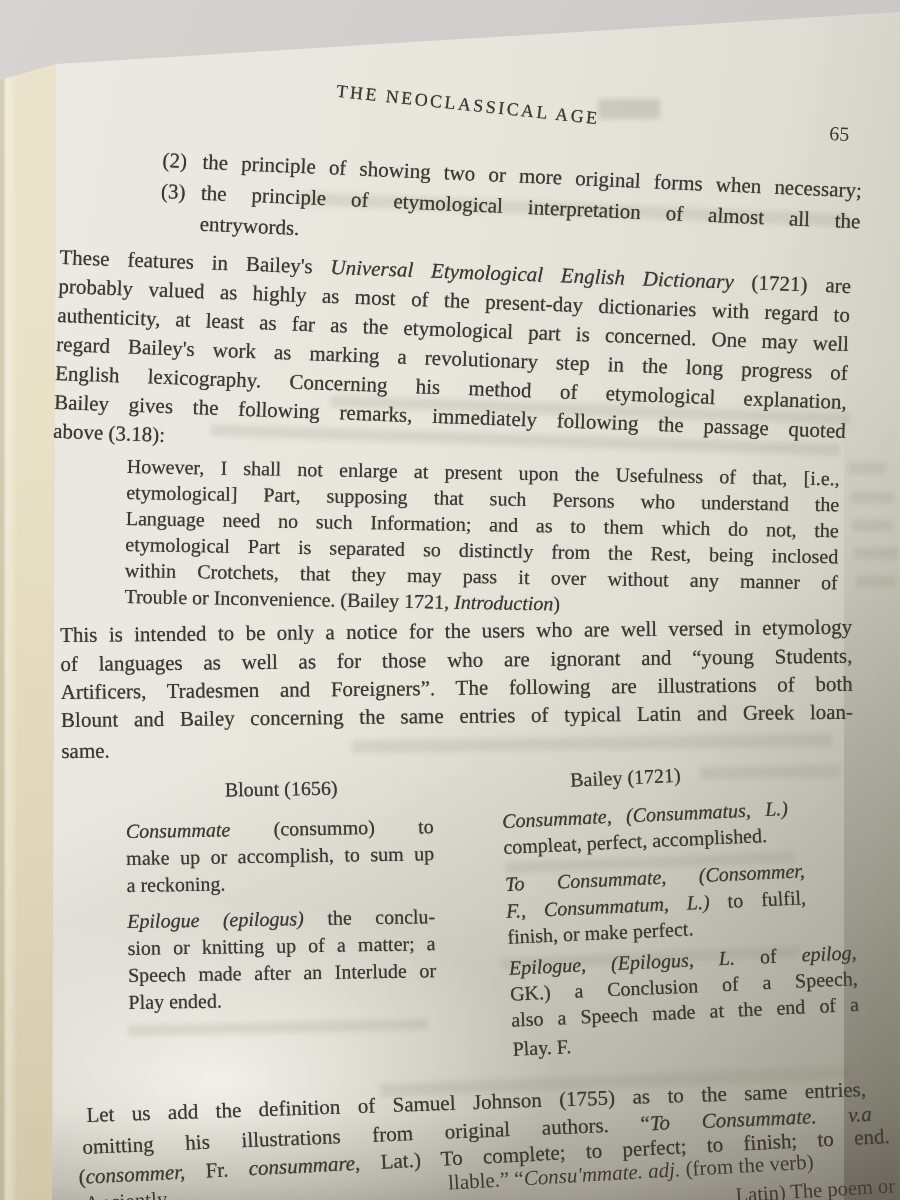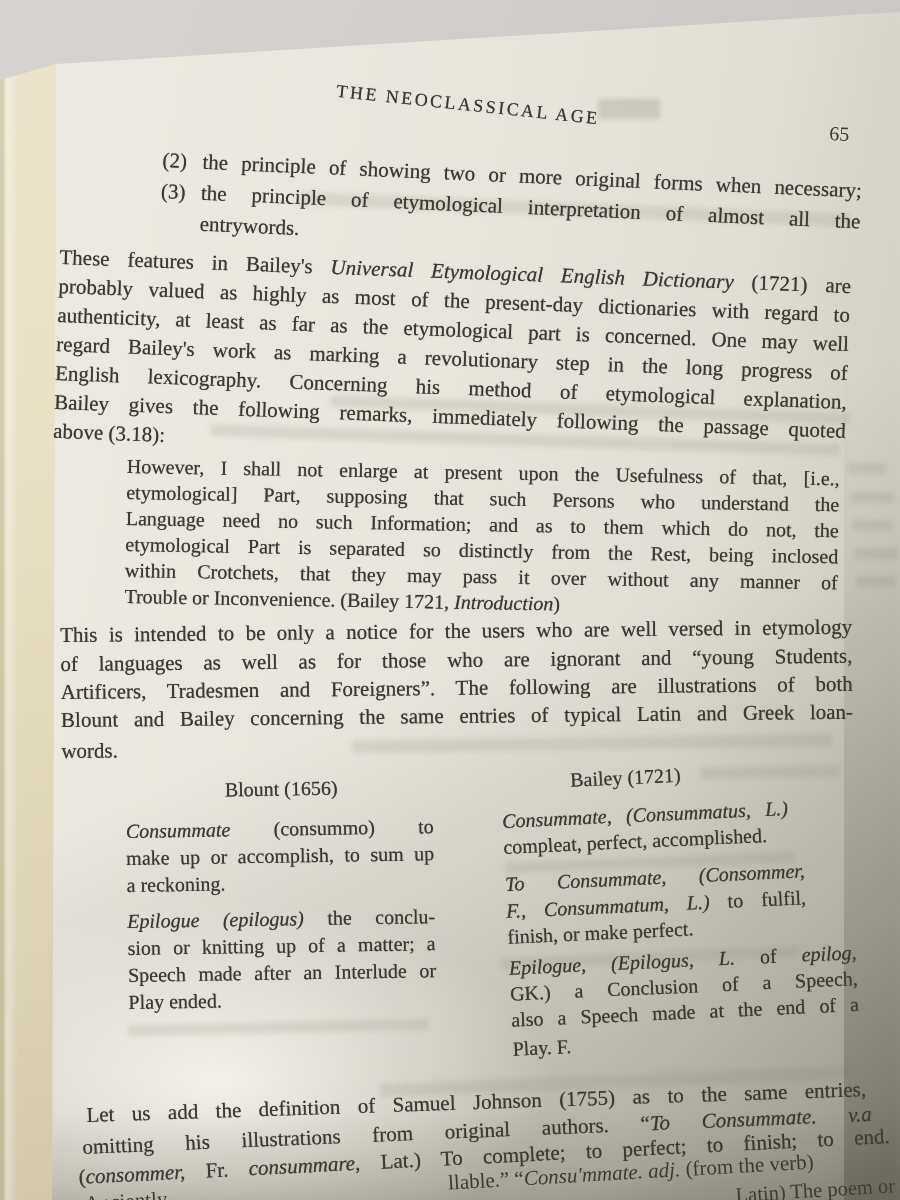--- a/index.html
+++ b/index.html
@@ -110,21 +110,21 @@
     <div class="ln j" style="top:78px;width:713px;"><span>etymological Part is separated so distinctly from the Rest, being inclosed</span></div>
     <div class="ln j" style="top:104px;width:713px;"><span>within Crotchets, that they may pass it over without any manner of</span></div>
     <div class="ln lft" style="top:130px;width:713px;"><span>Trouble or Inconvenience. (Bailey 1721, </span><span class="it">Introduction</span><span>)</span></div>
   </div>
 
   <div class="blk body-fs" style="left:60px;top:623px;width:792px;height:150px;transform:rotate(-0.6deg);">
     <div class="ln j" style="top:0;width:792px;"><span>This is intended to be only a notice for the users who are well versed in etymology</span></div>
     <div class="ln j" style="top:29px;width:792px;"><span>of languages as well as for those who are ignorant and “young Students,</span></div>
     <div class="ln j" style="top:57px;width:792px;"><span>Artificers, Tradesmen and Foreigners”. The following are illustrations of both</span></div>
     <div class="ln j" style="top:85px;width:792px;"><span>Blount and Bailey concerning the same entries of typical Latin and Greek loan-</span></div>
-    <div class="ln lft" style="top:116px;width:792px;"><span>words.</span></div>
+    <div class="ln lft" style="top:116px;width:792px;"><span>same.</span></div>
   </div>
 
   <div class="blk col-fs" style="left:125px;top:780px;width:312px;height:250px;transform:rotate(-0.9deg);">
     <div class="ln ctr" style="top:0;width:312px;">Blount (1656)</div>
     <div class="ln j" style="top:40px;width:308px;"><span class="it">Consummate</span><span> (consummo) to</span></div>
     <div class="ln j" style="top:67px;width:308px;"><span>make up or accomplish, to sum up</span></div>
     <div class="ln lft" style="top:94px;width:308px;"><span>a reckoning.</span></div>
     <div class="ln j" style="top:130px;width:308px;"><span class="it">Epilogue (epilogus)</span><span> the conclu-</span></div>
     <div class="ln j" style="top:157px;width:308px;"><span>sion or knitting up of a matter; a</span></div>
     <div class="ln j" style="top:184px;width:308px;"><span>Speech made after an Interlude or</span></div>

